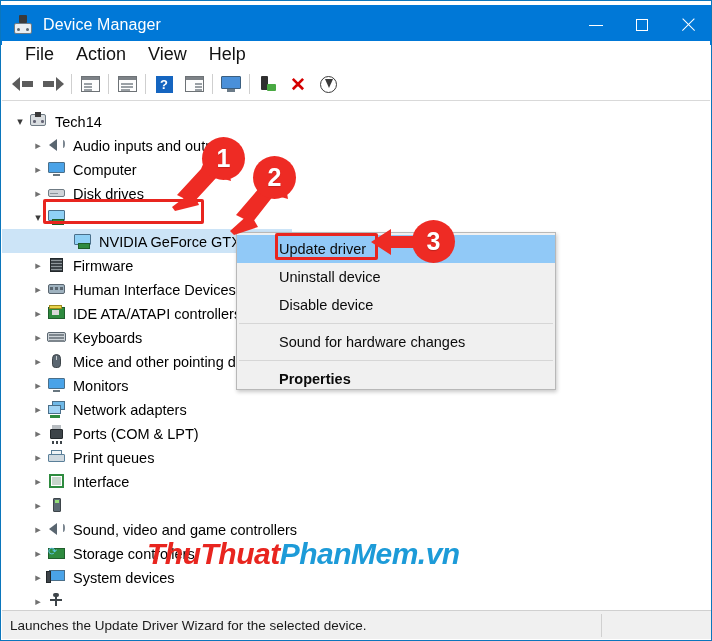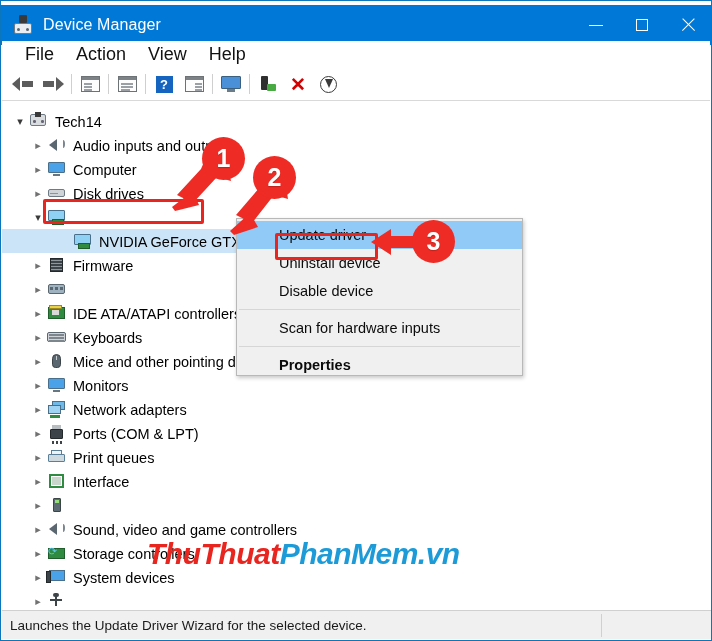--- a/index.html
+++ b/index.html
@@ -185,21 +185,21 @@
 
   .ic-sysdev-scr { position:absolute; left:3px; top:2px; width:16px; height:11px; background:#4aa3e8; border:1px solid #4a6f8a;}
   .ic-sysdev-side { position:absolute; left:0px; top:3px; width:5px; height:12px; background:#3d4449; border:1px solid #23282b;}
 
   .ic-usb-stem { position:absolute; left:9px; top:3px; width:2px; height:13px; background:#3d4449;}
   .ic-usb-head { position:absolute; left:7px; top:1px; width:6px; height:4px; background:#3d4449; border-radius:2px;}
   .ic-usb-arm { position:absolute; top:7px; width:6px; height:2px; background:#3d4449;}
 
   
   .ctx-menu {
-    position: absolute; left: 235px; top: 217px; width: 287px; height: 158px;
+    position: absolute; left: 235px; top: 231px; width: 320px; height: 158px;
     background: #f0f0f0; border: 1px solid #b8b8b8;
     box-shadow: 1px 2px 4px rgba(0,0,0,.22);
     padding: 2px 0;
   }
   .ctx-item {
     height: 28px; display: flex; align-items: center; padding-left: 42px;
     font-size: 14.5px; color: #0b0b0b;
     font-family: "Liberation Sans", sans-serif;
   }
   .ctx-item.highlight { background: #91c9f7; }
@@ -412,20 +412,21 @@
     </div>
 
     <div class="tree-row" style="top:176px; left:28px;">
       <div class="chev">▸</div>
       <div class="icon-box">
         <div class="ic-hid"></div>
         <div class="ic-hid-k" style="left:4px;"></div>
           <div class="ic-hid-k" style="left:9px;"></div>
           <div class="ic-hid-k" style="left:14px;"></div>
       </div>
+      <div class="lbl">Human Interface Devices</div>
     </div>
 
     <div class="tree-row" style="top:200px; left:28px;">
       <div class="chev">▸</div>
       <div class="icon-box">
           <div class="ic-ide"></div>
           <div class="ic-ide-top"></div>
           <div class="ic-ide-chip"></div>
         </div>
       <div class="lbl">IDE ATA/ATAPI controllers</div>
@@ -544,21 +545,21 @@
           <div class="ic-usb-arm" style="left:10px;"></div>
       </div>
     </div>
   </div>
 
   <div class="ctx-menu">
     <div class="ctx-item highlight">Update driver</div>
     <div class="ctx-item">Uninstall device</div>
     <div class="ctx-item">Disable device</div>
     <div class="ctx-sep"></div>
-    <div class="ctx-item">Scan for hardware inputs</div>
+    <div class="ctx-item">Sound for hardware changes</div>
     <div class="ctx-sep"></div>
     <div class="ctx-item bold">Properties</div>
   </div>
 
   <div class="statusbar">
     <div class="status-text">Launches the Update Driver Wizard for the selected device.</div>
     <div class="status-div"></div>
   </div>
 
   <div class="red-box rb-display"></div>

